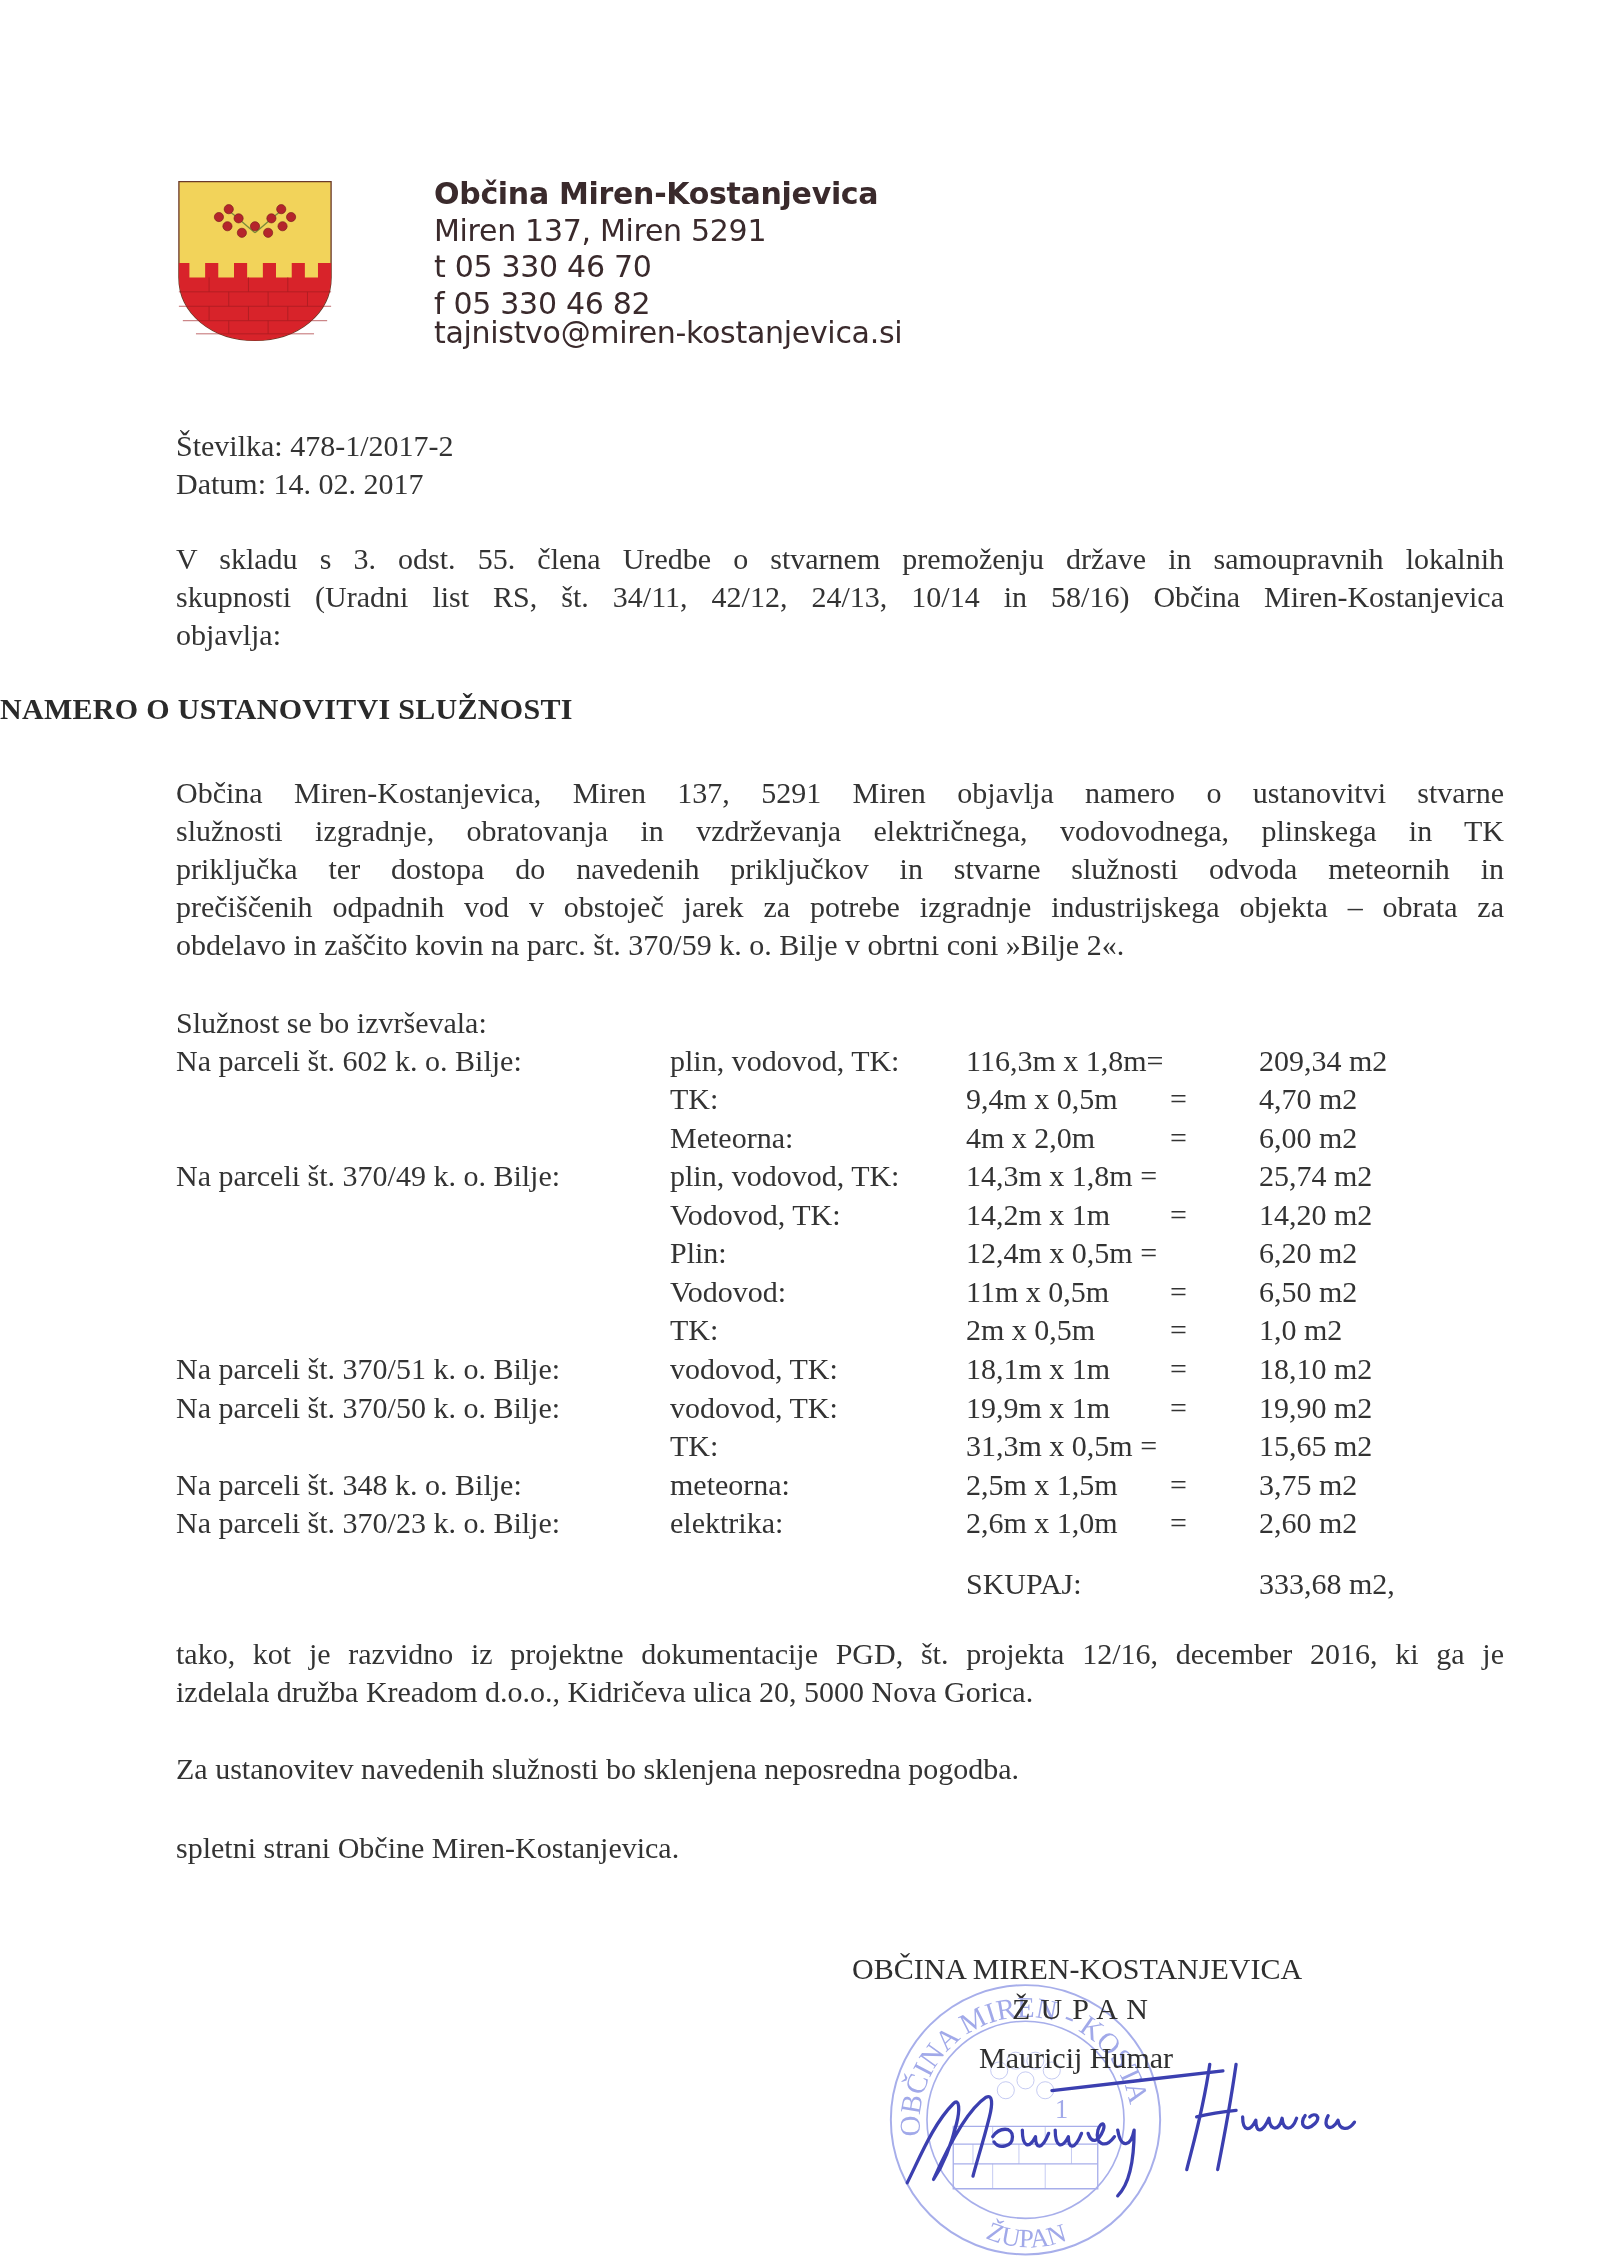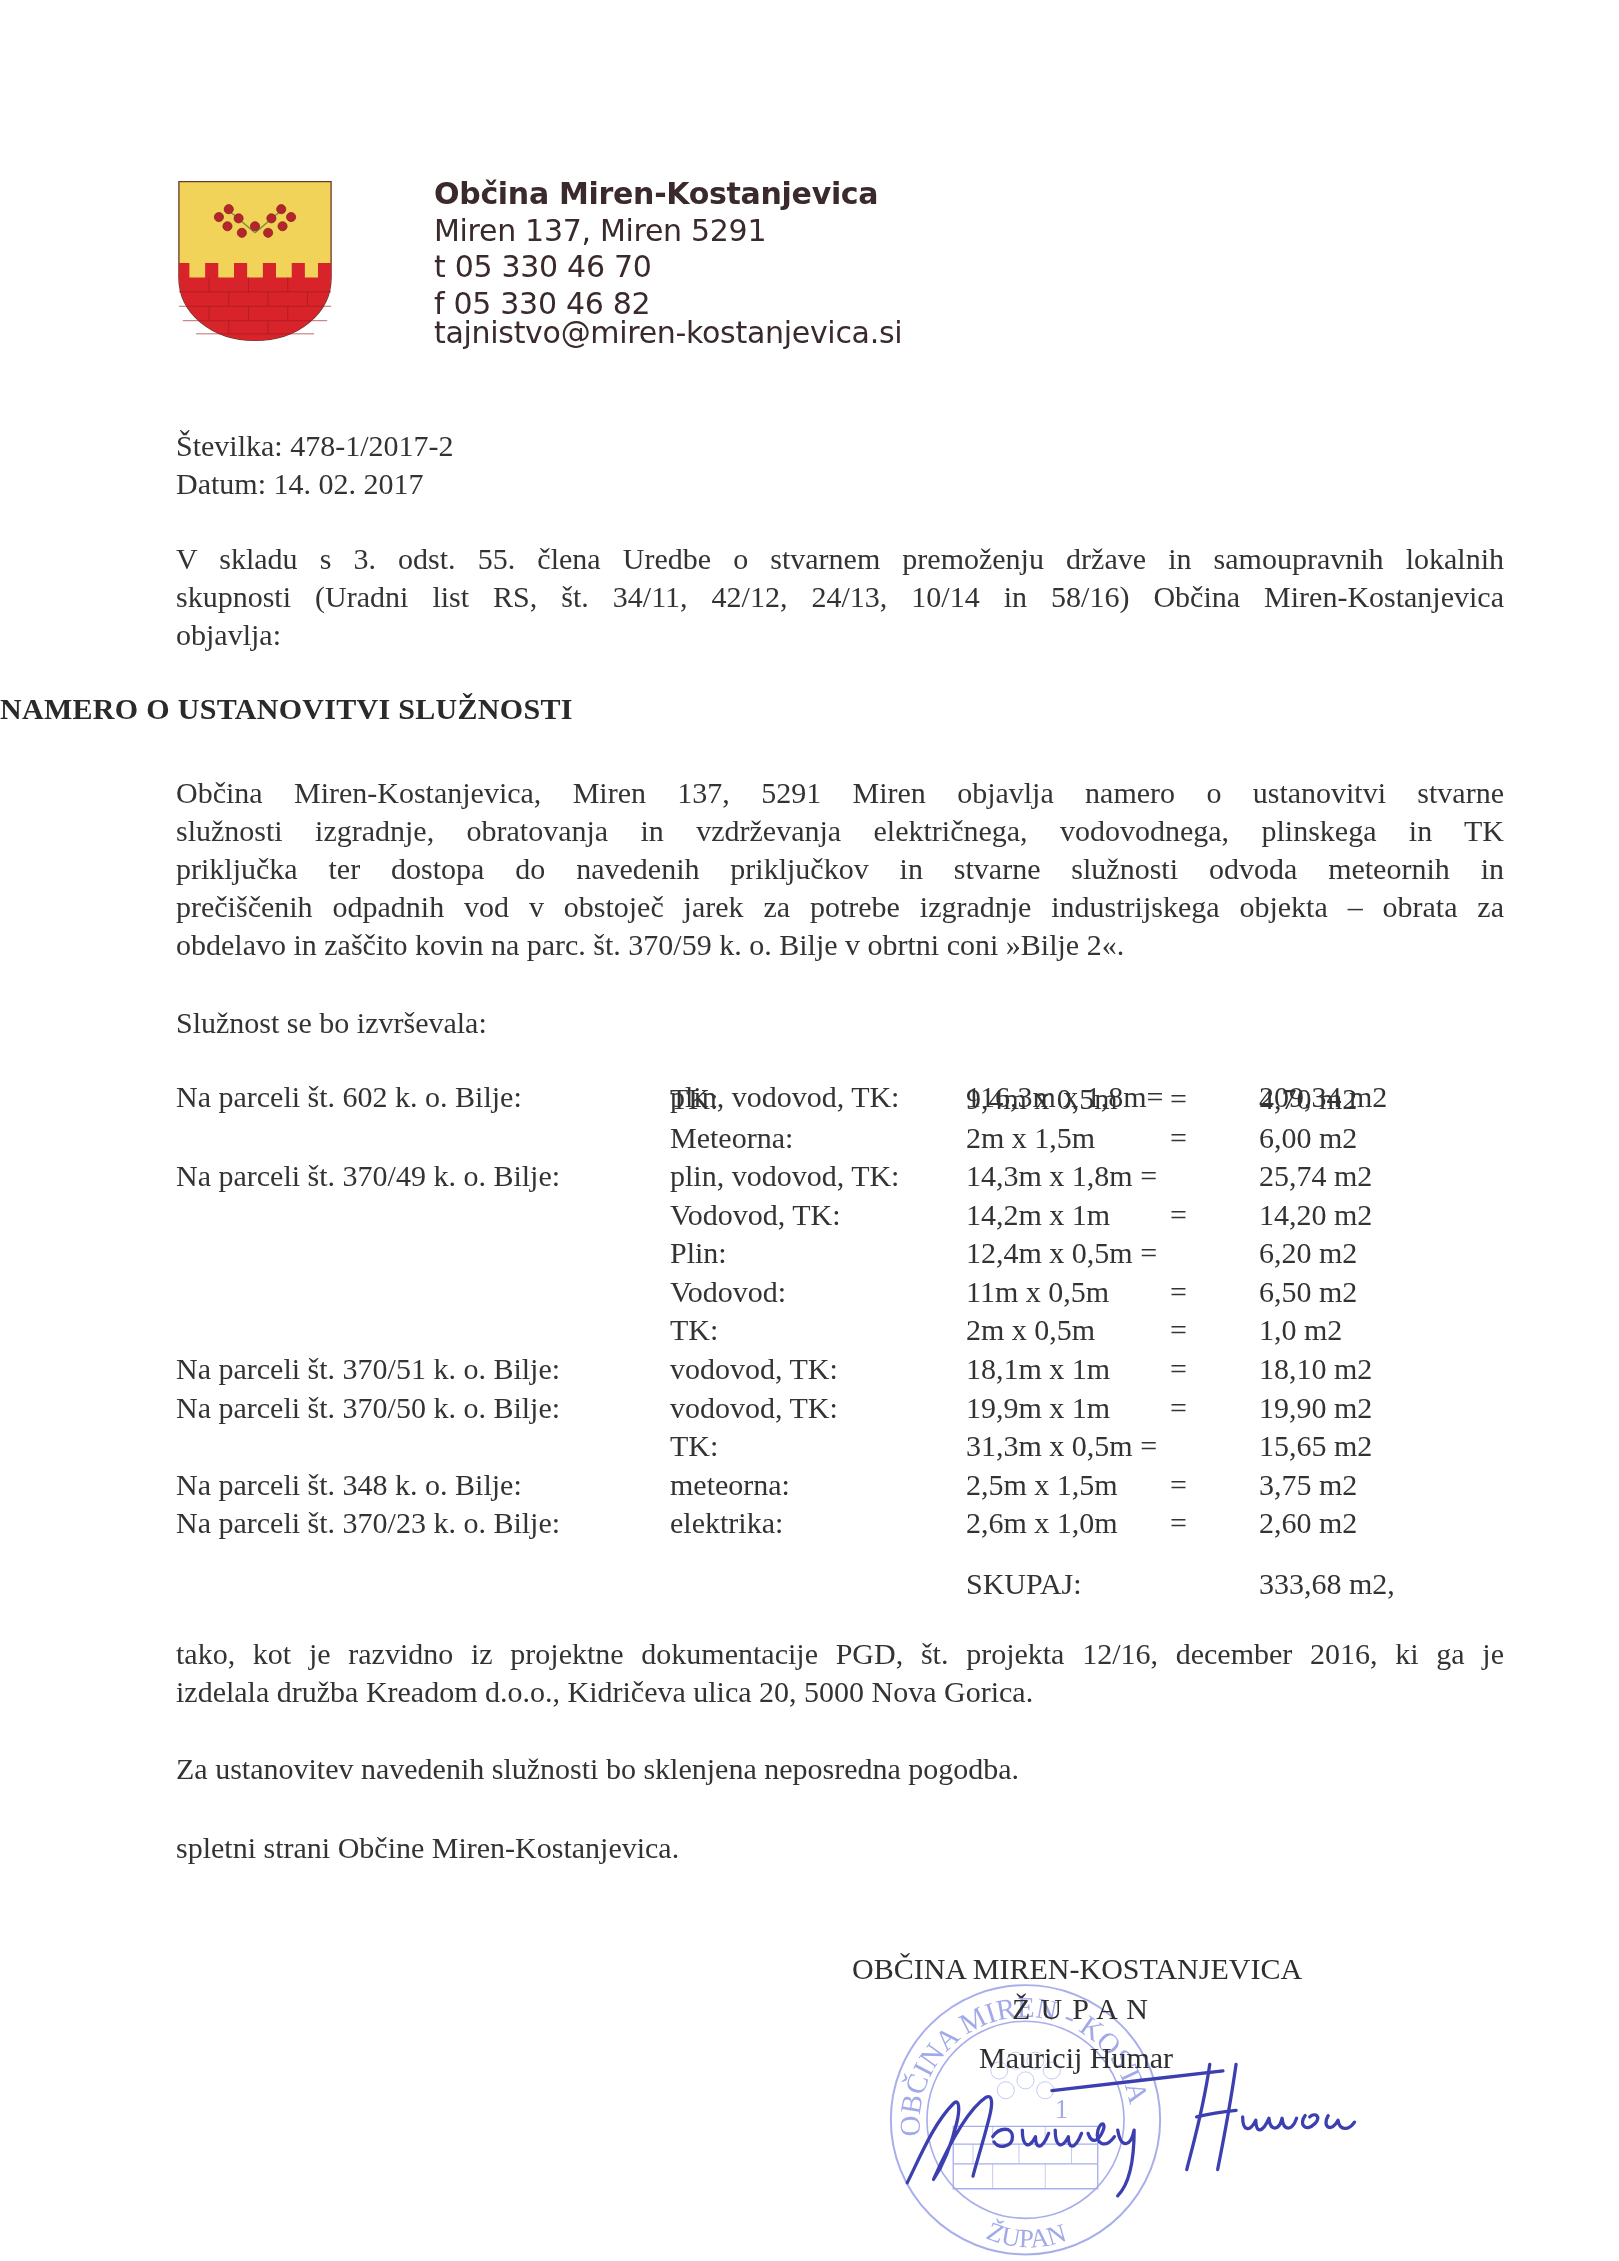--- a/index.html
+++ b/index.html
@@ -92,38 +92,38 @@
 <div class="para" style="top:774px;">
   <span class="ln">Občina Miren-Kostanjevica, Miren 137, 5291 Miren objavlja namero o ustanovitvi stvarne</span>
   <span class="ln">služnosti izgradnje, obratovanja in vzdrževanja električnega, vodovodnega, plinskega in TK</span>
   <span class="ln">priključka ter dostopa do navedenih priključkov in stvarne služnosti odvoda meteornih in</span>
   <span class="ln">prečiščenih odpadnih vod v obstoječ jarek za potrebe izgradnje industrijskega objekta – obrata za</span>
   <span class="ln last">obdelavo in zaščito kovin na parc. št. 370/59 k. o. Bilje  v obrtni coni »Bilje 2«.</span>
 </div>
 
 <div class="meta-line" style="top:1006px;">Služnost se bo izvrševala:</div>
 <div id="easement-table">
-    <div class="row" style="top: 1080px;">
+    <div class="row" style="top: 1044px;">
       <span class="c-parcel">Na parceli št. 602 k. o. Bilje:</span>
       <span class="c-type">plin, vodovod, TK:</span>
       <span class="c-dims">116,3m x 1,8m=</span>
       <span class="c-eq"></span>
       <span class="c-area">209,34 m2</span>
     </div>
     <div class="row" style="top: 1082px;">
       <span class="c-parcel"></span>
       <span class="c-type">TK:</span>
       <span class="c-dims">9,4m x 0,5m</span>
       <span class="c-eq">=</span>
       <span class="c-area">4,70 m2</span>
     </div>
     <div class="row" style="top: 1121px;">
       <span class="c-parcel"></span>
       <span class="c-type">Meteorna:</span>
-      <span class="c-dims">2m x 1,5m</span>
+      <span class="c-dims">4m x 2,0m</span>
       <span class="c-eq">=</span>
       <span class="c-area">6,00 m2</span>
     </div>
     <div class="row" style="top: 1159px;">
       <span class="c-parcel">Na parceli št. 370/49 k. o. Bilje:</span>
       <span class="c-type">plin, vodovod, TK:</span>
       <span class="c-dims">14,3m x 1,8m =</span>
       <span class="c-eq"></span>
       <span class="c-area">25,74 m2</span>
     </div>

